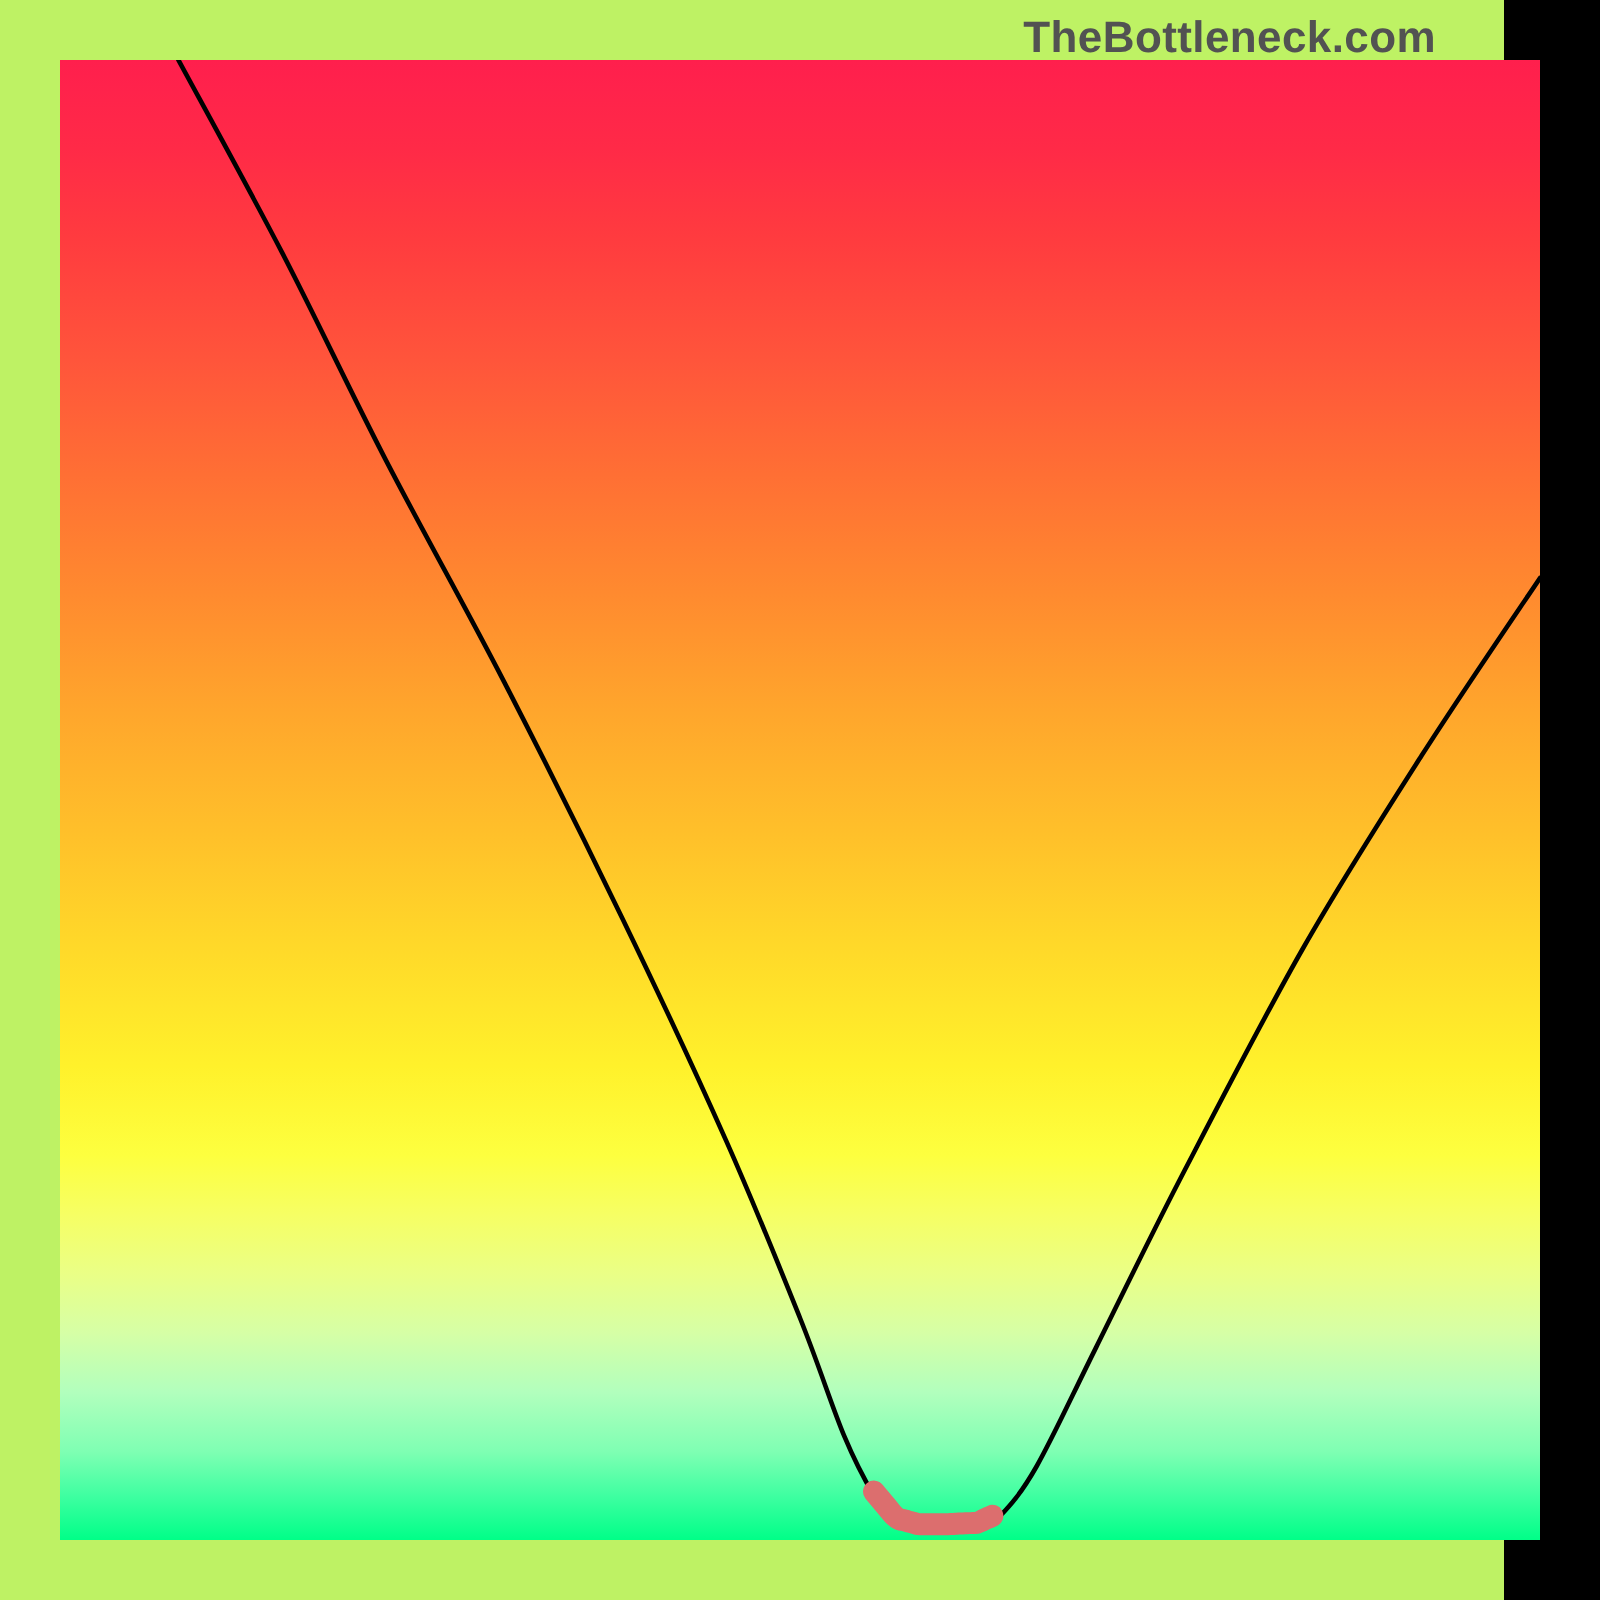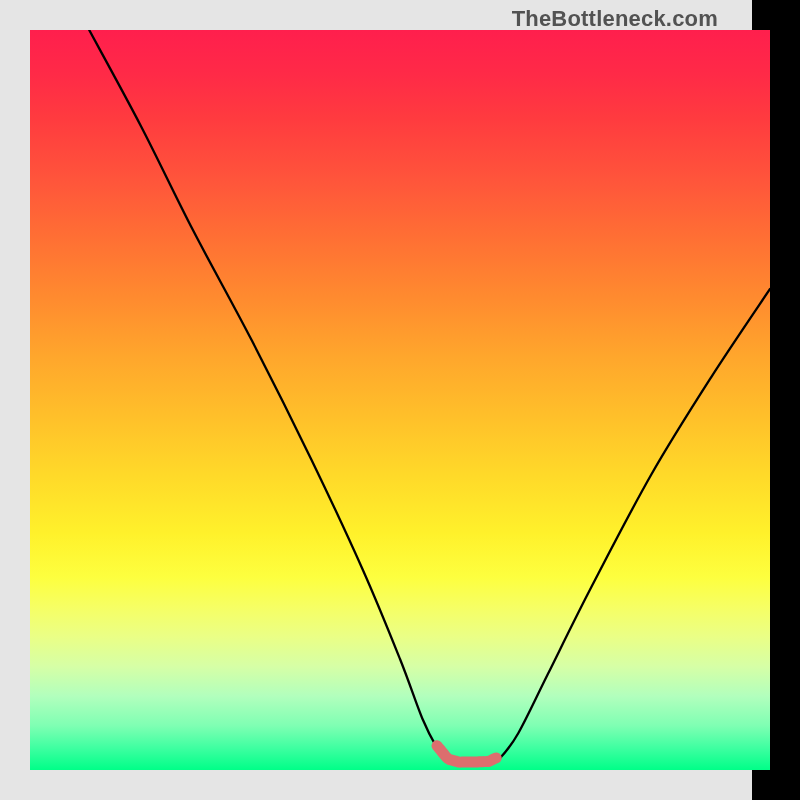--- a/index.html
+++ b/index.html
@@ -1,21 +1,21 @@
 <!DOCTYPE html>
 <html><head>
 <meta charset="utf-8">
 <style>
   * { margin: 0; padding: 0; box-sizing: border-box; }
   html, body { width: 800px; height: 800px; overflow: hidden; background: #000; }
   .frame {
     position: absolute;
     left: 0; top: 0;
     width: 752px; height: 800px;
-    background: #e5e5e5;
+    background: #bef264;
   }
   .plot {
     position: absolute;
     left: 30px;
     top: 30px;
     width: 740px;
     height: 740px;
     overflow: hidden;
   }
   .gradient {

